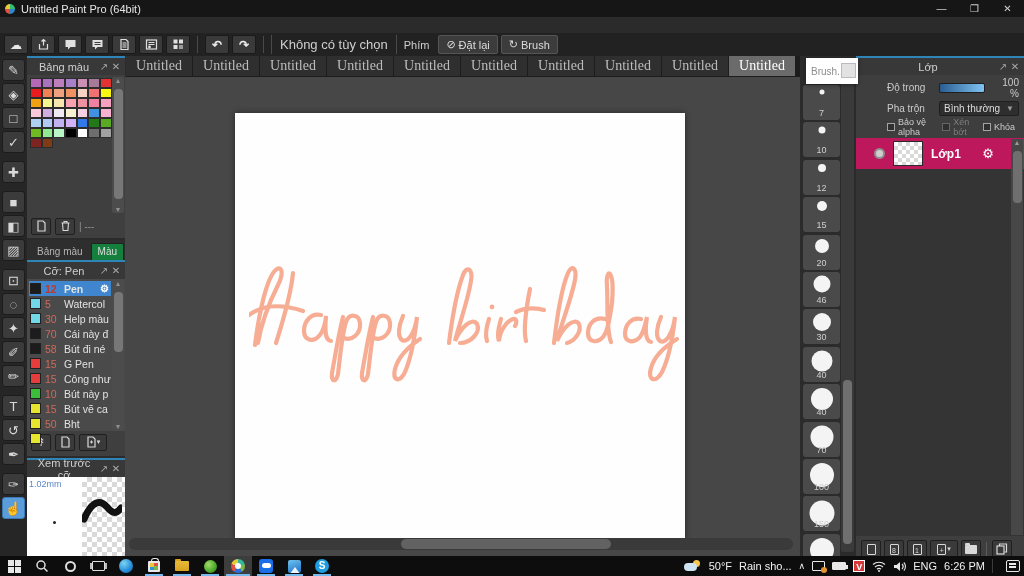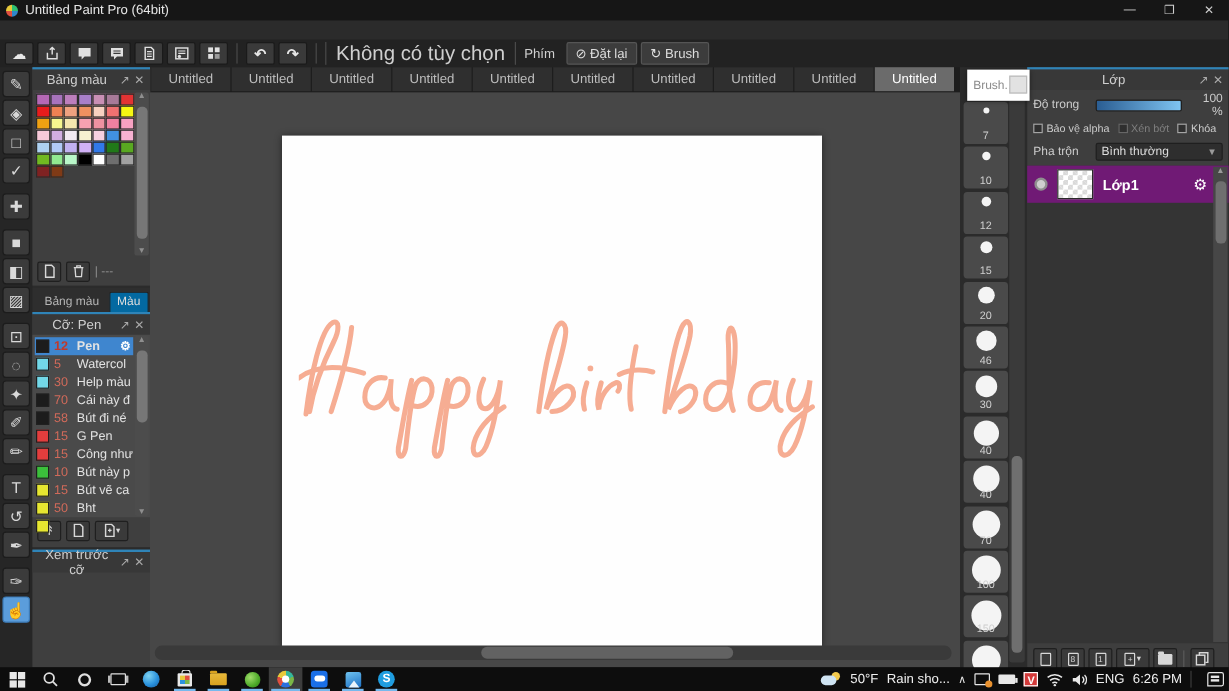--- a/index.html
+++ b/index.html
@@ -15,27 +15,27 @@
 
   
   .menubar { position:absolute; left:0; top:17px; width:1024px; height:16px; background:#2d2d2d; display:flex; align-items:center; gap:0; color:#d8d8d8; font-size:11px; }
   .menu-item { padding:0 9px; line-height:16px; white-space:nowrap; }
 
   
   .toolbar { position:absolute; left:0; top:33px; width:1024px; height:23px; background:#222; display:flex; align-items:center; padding-left:4px; gap:3px; }
   .tb-btn { width:24px; height:19px; background:#3a3a3a; border:1px solid #1a1a1a; border-radius:2px; display:flex; align-items:center; justify-content:center; color:#e8e8e8; font-size:12px; }
   .tb-btn svg { display:block; }
   .tb-sep { width:1px; height:17px; background:#4a4a4a; margin:0 4px; }
-  .tb-label { color:#cfcfcf; font-size:17px; padding:0 8px; border-left:1px solid #4a4a4a; border-right:1px solid #4a4a4a; height:19px; line-height:19px; }
+  .tb-label { color:#cfcfcf; font-size:13px; padding:0 8px; border-left:1px solid #4a4a4a; border-right:1px solid #4a4a4a; height:19px; line-height:19px; }
   .tb-key { color:#cfcfcf; font-size:11px; padding:0 6px 0 4px; }
   .tb-textbtn { height:19px; background:#3c3c3c; border:1px solid #555; border-radius:2px; color:#ddd; font-size:11px; display:flex; align-items:center; gap:3px; padding:0 7px; }
 
   
   .tabstrip { position:absolute; left:126px; top:56px; width:674px; height:21px; background:#1d1d1d; display:flex; gap:1px; }
-  .tab { width:66px; height:20px; background:#2f2f2f; color:#bdbdbd; font-size:11px; display:flex; align-items:center; justify-content:center; }
+  .tab { width:66px; height:20px; background:#2f2f2f; color:#bdbdbd; font-size:14px; display:flex; align-items:center; justify-content:center;font-family:Liberation Serif, serif; }
   .tab.active { background:#6b6b6b; color:#fff; }
 
   
   .toolcol { position:absolute; left:0; top:56px; width:27px; height:500px; background:#262626; display:flex; flex-direction:column; align-items:center; padding-top:3px; }
   .tool-btn { width:23px; height:22px; margin-bottom:2px; background:#3b3b3b; border:1px solid #1c1c1c; border-radius:3px; display:flex; align-items:center; justify-content:center; color:#d9d9d9; font-size:13px; flex:none; }
   .tool-btn.selected { background:#5b9ddb; color:#fff; border-color:#3c7ab5; }
   .tool-gap { height:6px; flex:none; }
 
   
   .panel { position:absolute; background:#3f3f3f; border-top:2px solid #2f84b8; }
@@ -51,21 +51,21 @@
   .swatch { width:11.7px; height:10px; border:0.5px solid #2c2c2c; }
   .v-scroll { position:absolute; right:1px; top:2px; bottom:2px; width:12px; background:#4c4c4c; border-radius:2px; display:flex; flex-direction:column; align-items:center; justify-content:space-between; color:#8f8f8f; font-size:7px; }
   .v-thumb { position:absolute; left:1.5px; width:9px; border-radius:4px; background:#777; }
   .panel-foot { height:22px; display:flex; align-items:center; gap:4px; padding:0 4px; color:#bdbdbd; }
   .ft-btn { width:20px; height:17px; background:#3a3a3a; border:1px solid #1f1f1f; border-radius:2px; display:flex; align-items:center; justify-content:center; color:#d8d8d8; font-size:11px; }
   .ft-note { color:#8f8f8f; font-size:10px; }
 
   
   .palette-tabs { position:absolute; left:27px; top:240px; width:98px; height:20px; background:#2e2e2e; display:flex; align-items:flex-end; gap:2px; padding-left:4px; font-size:10px; }
   .ptab { color:#b5b5b5; padding:2px 6px 3px; }
-  .ptab.raised { background:#0369a1; color:#ddd; border:1px solid #222; border-bottom:none; border-radius:2px 2px 0 0; }
+  .ptab.raised { background:#15803d; color:#ddd; border:1px solid #222; border-bottom:none; border-radius:2px 2px 0 0; }
 
   
   .brushpanel { left:27px; top:260px; width:98px; height:196px; }
   .brush-list { position:relative; height:152px; background:#4a4a4a; }
   .brush-rows { position:absolute; left:2px; top:2px; right:14px; }
   .brush-row { height:15px; display:flex; align-items:center; gap:4px; color:#e2e2e2; font-size:10.5px; white-space:nowrap; overflow:hidden; }
   .brush-row.selected { background:#3f86cf; font-weight:bold; }
   .chip { width:11px; height:11px; border:1px solid #202020; flex:none; margin-left:1px; }
   .bsize { color:#d06a5a; width:15px; text-align:left; flex:none; }
   .brush-row.selected .bsize { color:#c0392b; }
@@ -93,36 +93,36 @@
   .size-cell { width:37px; height:35px; margin-bottom:2.4px; background:#4a4a4a; border-radius:3px; position:relative; }
   .size-dot { position:absolute; left:50%; top:12px; transform:translate(-50%,-50%); background:#f4f4f4; border-radius:50%; }
   .size-num { position:absolute; left:0; right:0; bottom:2px; text-align:center; color:#cfcfcf; font-size:9px; }
   .ss-scroll { position:absolute; right:2px; top:2px; width:13px; height:494px; background:#3a3a3a; border-radius:2px; color:#9a9a9a; font-size:7px; text-align:center; }
   .ss-thumb { position:absolute; left:2px; top:322px; width:9px; height:164px; background:#6f6f6f; border-radius:4px; }
   .brush-float { position:absolute; left:806px; top:58px; width:52px; height:26px; background:#fff; z-index:6; display:flex; align-items:center; font-size:10px; color:#8c8c8c; padding-left:5px; box-shadow:0 1px 4px rgba(0,0,0,.4); }
   .bf-box { position:absolute; right:2px; top:5px; width:15px; height:15px; background:#e2e2e2; border:1px solid #bbb; }
 
   
   .layerpanel { left:856px; top:56px; width:168px; height:500px; background:#3e3e3e; }
-  .lp-row { display:flex; align-items:center; padding:0 5px; color:#cbcbcb; font-size:10px; }
+  .lp-row { display:flex; align-items:center; padding:0 5px; color:#cbcbcb; font-size:10px;margin-left:26px; }
   .lp-row.opacity { height:21px; margin-top:2px; }
   .lp-label { width:52px; flex:none; }
   .slider { flex:1; height:10px; background:linear-gradient(90deg,#2a5d92,#7fc4f2); border:1px solid #1f1f1f; border-radius:2px; }
   .lp-val { width:34px; text-align:right; flex:none;padding-left:16px; }
   .lp-row.blend { height:20px; }
   .dropdown { flex:1; height:15px; background:#2e2e2e; border:1px solid #1f1f1f; border-radius:2px; color:#ddd; display:flex; align-items:center; padding:0 4px; gap:4px; }
   .dd-text { flex:1; }
   .dd-arrow { color:#9a9a9a; font-size:8px; }
   .lp-row.checks { height:18px; gap:3px; font-size:9px; }
   .cbx { width:8px; height:8px; border:1px solid #a5a5a5; background:#2f2f2f; flex:none; }
   .cb-label { margin-right:4px; }
   .cb-dim { color:#7f7f7f; }
   .cbx.dim { border-color:#666; }
   .layer-list { position:relative; height:398px; background:#343434; margin-top:2px; }
-  .layer-row { position:absolute; left:0; top:0; right:0; height:31px; background:#701a75; display:flex; align-items:center; padding:0 6px; gap:8px; }
+  .layer-row { position:absolute; left:0; top:0; right:0; height:31px; background:#be185d; display:flex; align-items:center; padding:0 18px; gap:8px; }
   .l-eye { width:11px; height:11px; border-radius:50%; background:#cfcfcf; border:2px solid #8f8f8f; flex:none; }
   .l-thumb { width:30px; height:25px; background:#fff; background-image:linear-gradient(45deg,#d9d9d9 25%,transparent 25%,transparent 75%,#d9d9d9 75%),linear-gradient(45deg,#d9d9d9 25%,transparent 25%,transparent 75%,#d9d9d9 75%); background-size:8px 8px; background-position:0 0,4px 4px; border:1px solid #2a2a2a; flex:none; }
   .l-name { flex:1; color:#fff; font-weight:bold; font-size:12px; }
   .l-gear { color:#fff; font-size:13px; margin-right:12px; }
   .ll-scroll { position:absolute; right:1px; top:1px; width:12px; height:396px; background:#474747; color:#9a9a9a; font-size:7px; text-align:center; }
   .ll-thumb { position:absolute; left:1.5px; top:12px; width:9px; height:52px; background:#6f6f6f; border-radius:4px; }
   .lp-foot { height:24px; display:flex; align-items:center; gap:3px; padding:0 5px; margin-top:1px; }
   .lp-btn { width:20px; height:18px; background:#3a3a3a; border:1px solid #1f1f1f; border-radius:2px; display:flex; align-items:center; justify-content:center; color:#d8d8d8; font-size:10px; gap:1px; }
   .lp-sep { width:1px; height:14px; background:#5a5a5a; margin:0 2px; }
   .mini-doc { width:9px; height:11px; border:1px solid #d8d8d8; border-radius:1px; font-size:7px; line-height:11px; text-align:center; color:#d8d8d8; }
@@ -502,20 +502,31 @@
         </div>
     </div>
   </div>
 
   <div class="panel preview">
     <div class="panel-head">
       <span class="panel-title">Xem trước cỡ</span>
       <span class="ph-ico">↗</span>
       <span class="ph-ico">✕</span>
     </div>
+    <div class="pv-body">
+      <div class="pv-left">
+        <span class="pv-size">1.02mm</span>
+        <span class="pv-dot"></span>
+      </div>
+      <div class="pv-right">
+        <svg width="40" height="79" viewBox="0 0 40 79">
+          <path d="M2 42 C10 24, 18 22, 25 30 C30 36, 34 38, 39 31" fill="none" stroke="#111" stroke-width="7" stroke-linecap="round"></path>
+        </svg>
+      </div>
+    </div>
   </div>
 
   <div class="workspace">
     <div class="canvas">
       <svg id="hb" width="432" height="140" viewBox="0 0 432 132">
         <g fill="none" stroke="#f6ad93" stroke-width="4.2" stroke-linecap="round">
           <path d="M6,90 C10,58 18,20 28,14 C34,11 34,20 29,30 C20,48 12,70 9,88"></path>
           <path d="M44,18 C42,40 34,66 27,88"></path>
           <path d="M0,60 C16,48 36,50 54,56"></path>
           <path d="M72,60 C62,58 55,66 55,76 C55,85 64,88 70,81 C75,76 77,64 77,61 C76,72 75,85 82,86"></path>
@@ -605,34 +616,34 @@
     <div class="panel-head">
       <span class="panel-title">Lớp</span>
       <span class="ph-ico">↗</span>
       <span class="ph-ico">✕</span>
     </div>
     <div class="lp-row opacity">
       <span class="lp-label">Độ trong</span>
       <span class="slider"></span>
       <span class="lp-val">100 %</span>
     </div>
+    <div class="lp-row blend">
+      <span class="lp-label">Pha trộn</span>
+      <span class="dropdown">
+        <span class="dd-text">Bình thường</span>
+        <span class="dd-arrow">▼</span>
+      </span>
+    </div>
     <div class="lp-row checks">
       <span class="cbx"></span>
       <span class="cb-label">Bảo vệ alpha</span>
       <span class="cbx dim"></span>
       <span class="cb-label cb-dim">Xén bớt</span>
       <span class="cbx"></span>
       <span class="cb-label">Khóa</span>
-    </div>
-    <div class="lp-row blend">
-      <span class="lp-label">Pha trộn</span>
-      <span class="dropdown">
-        <span class="dd-text">Bình thường</span>
-        <span class="dd-arrow">▼</span>
-      </span>
     </div>
     <div class="layer-list">
         <div class="layer-row">
           <span class="l-eye"></span>
           <span class="l-thumb"></span>
           <span class="l-name">Lớp1</span>
           <span class="l-gear">⚙</span>
         </div>
       <div class="ll-scroll">▲<span class="ll-thumb"></span></div>
     </div>

